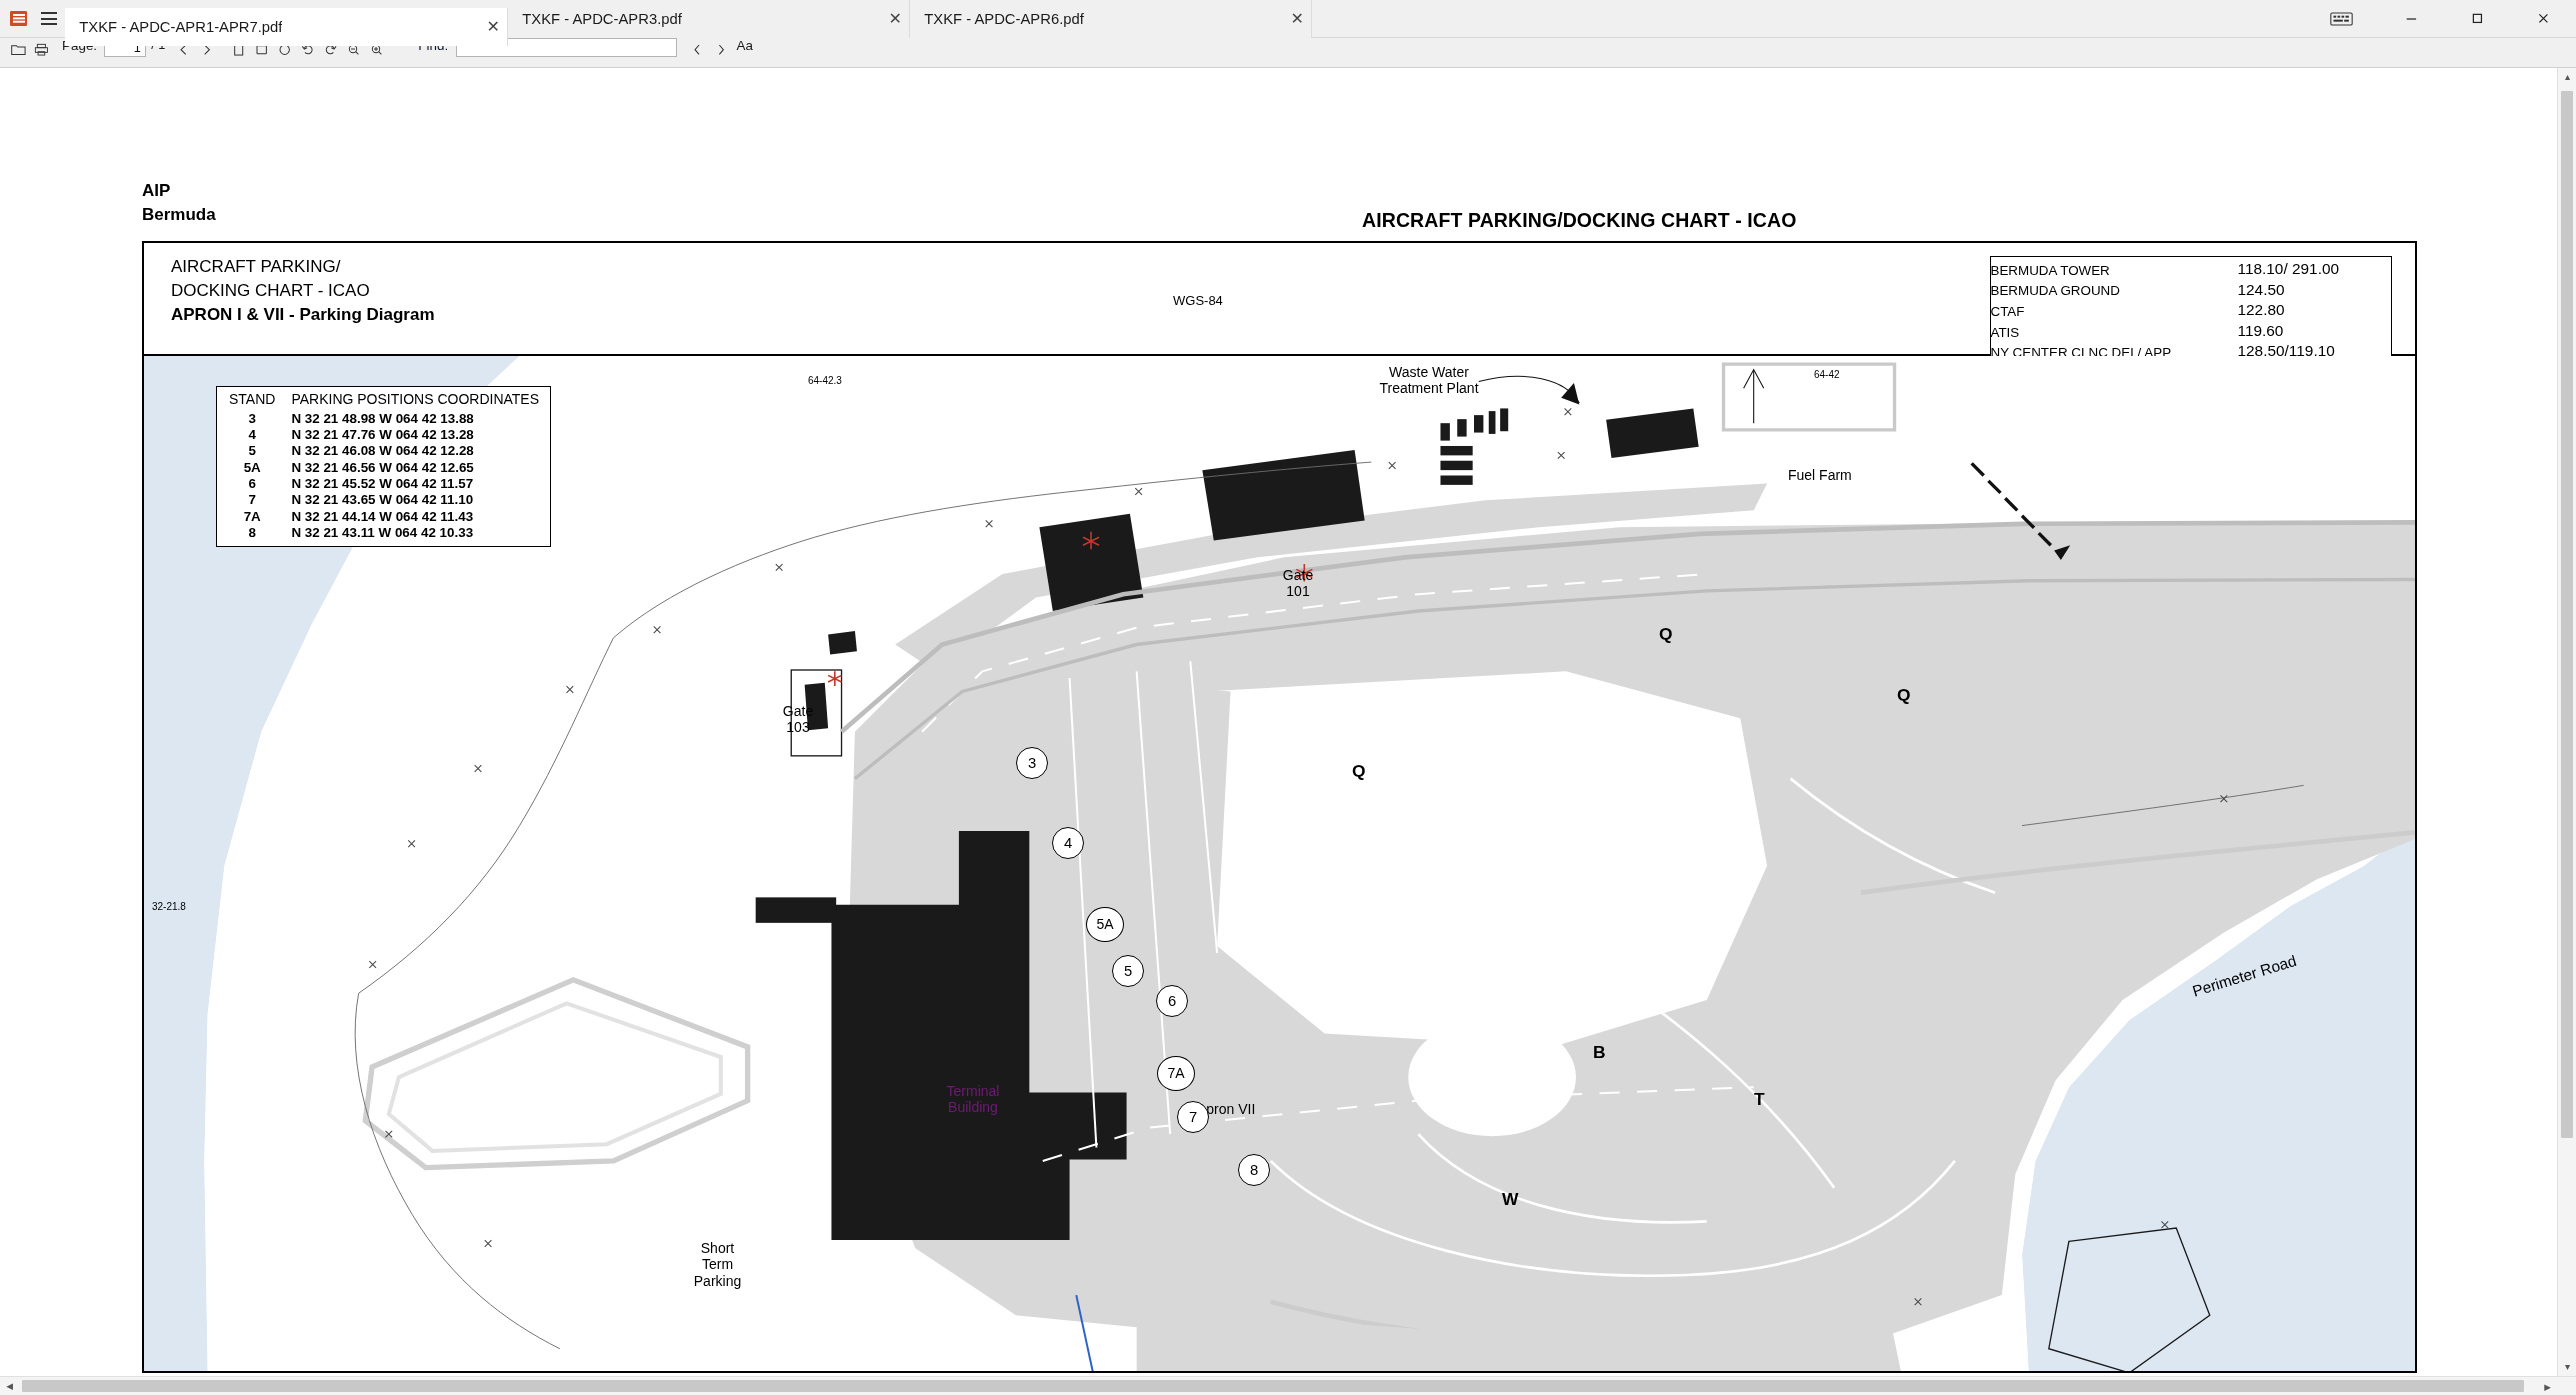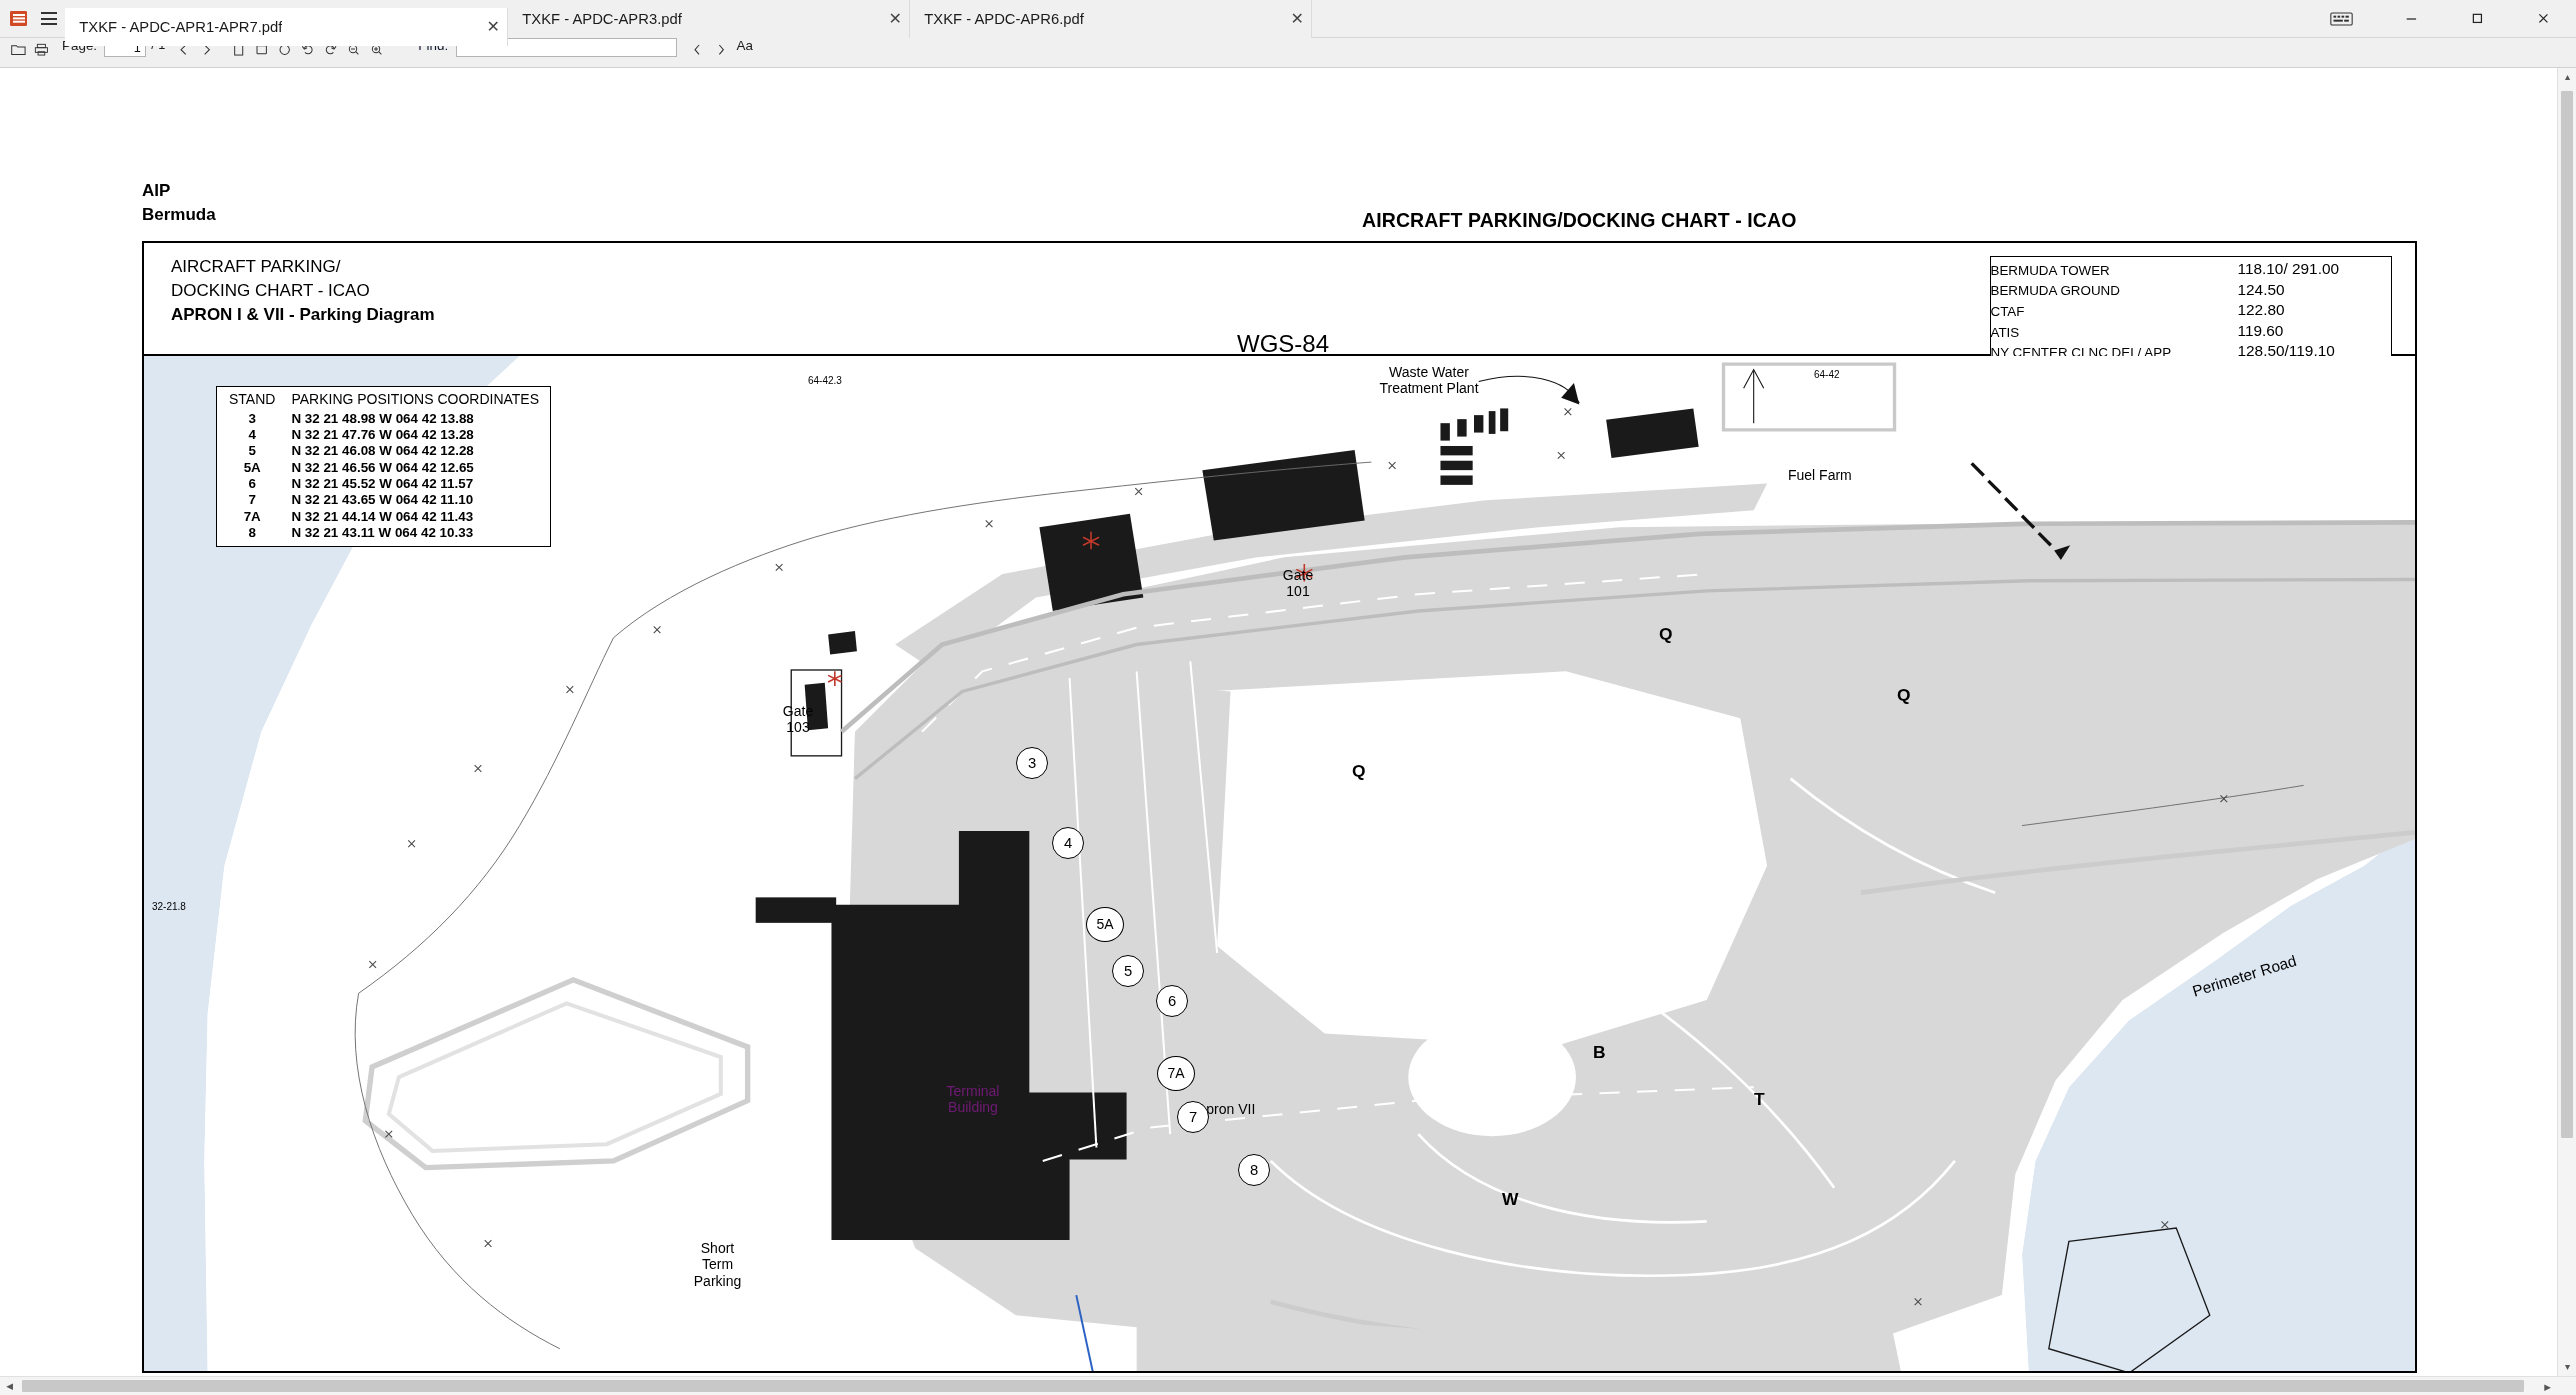--- a/index.html
+++ b/index.html
@@ -169,22 +169,22 @@
     width: 100%; height: 113px;
     border-bottom: 2px solid #000;
     background: #fff;
   }
   .ch-title {
     position: absolute; left: 27px; top: 12px;
     font-size: 17px; color: #000; line-height: 1.42;
   }
   .ch-title .b { font-weight: bold; }
   .ch-wgs {
-    position: absolute; left: 1093px; top: 50px;
-    font-size: 24px; color: #000; margin-top: 37px;
+    position: absolute; left: 1029px; top: 50px;
+    font-size: 13px; color: #000;
   }
   .freq-box {
     position: absolute; right: 23.5px; top: 13.4px;
     width: 402px;
     border: 1.3px solid #000;
     background: #fff;
     padding: 2px 0 2.7px 0;
   }
   .freq-row {
     display: flex; align-items: flex-end;

